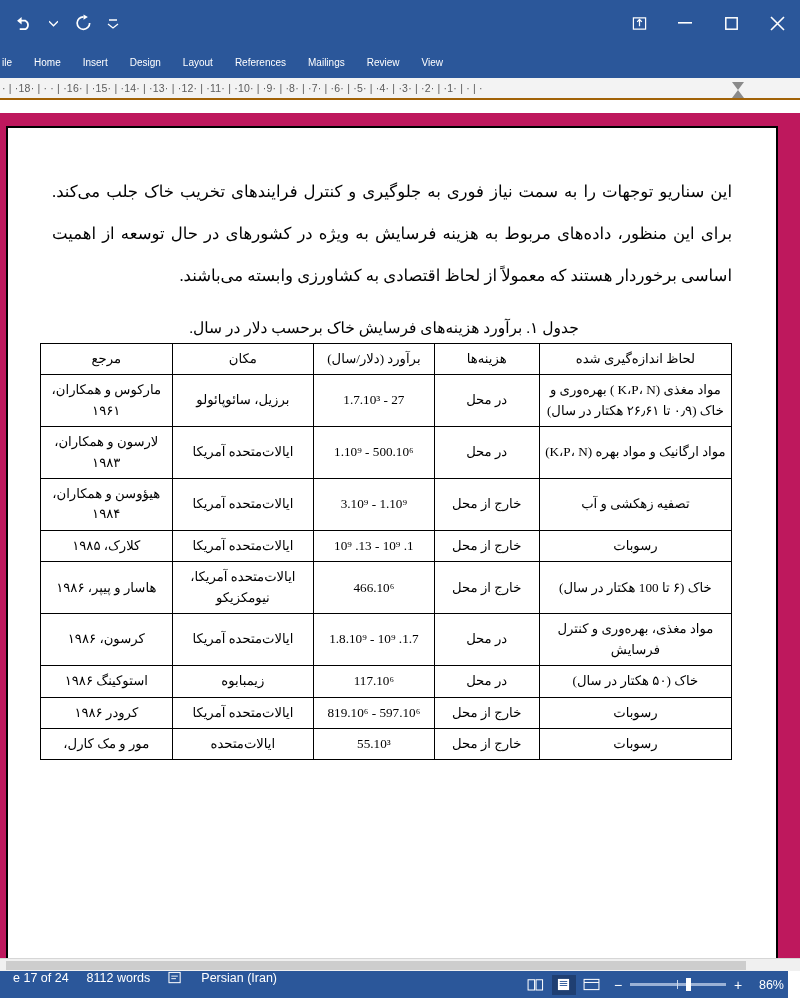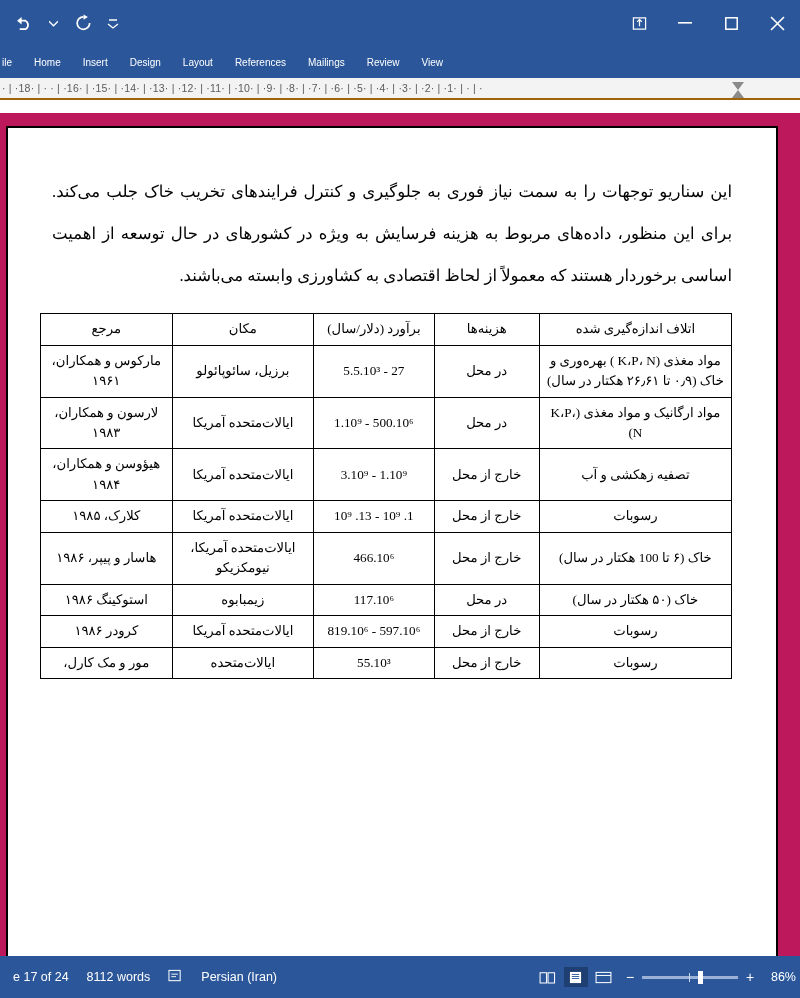--- a/index.html
+++ b/index.html
@@ -158,25 +158,25 @@
   }
   table.tbl th { font-weight: normal; }
   .col-a { width: 190px; }
   .col-b { width: 104px; }
   .col-c { width: 119px; }
   .col-d { width: 140px; }
   .col-e { width: 130px; }
 
   
   .statusbar {
-    position:absolute; bottom:0; left:0; right:0;
-    height: 42px;
+    position:absolute; bottom:0; left:0; right:12px;
+    height: 27px;
     background: #2b579a;
     color:#ffffff;
-    display:flex; align-items:center;
+    display:flex; 
     font-size: 12.5px;
     padding-left: 4px;
   }
   .sb-item { padding: 0 9px; white-space:nowrap; }
   .sb-right { margin-left:auto; display:flex; align-items:center; }
   .view-ico {
     width: 24px; height: 20px;
     display:flex; align-items:center; justify-content:center;
     font-size: 13px;
     margin: 0 2px;
@@ -277,41 +277,42 @@
   <div class="indent-marker"></div>
   <div class="indent-marker2"></div>
 </div>
 
 <div class="docarea">
   <div class="page">
     <div class="page-inner">
 
       <p class="para">این سناریو توجهات را به سمت نیاز فوری به جلوگیری و کنترل فرایندهای تخریب خاک جلب می‌کند. برای این منظور، داده‌های مربوط به هزینه فرسایش به ویژه در کشورهای در حال توسعه از اهمیت اساسی برخوردار هستند که معمولاً از لحاظ اقتصادی به کشاورزی وابسته می‌باشند.</p>
 
+      <div class="caption">جدول ۱. برآورد هزینه‌های فرسایش خاک برحسب دلار در سال.</div>
 
       <table class="tbl">
         <thead>
           <tr>
-            <th class="col-a">اتلاف اندازه‌گیری شده</th>
+            <th class="col-a">لحاظ اندازه‌گیری شده</th>
             <th class="col-b">هزینه‌ها</th>
             <th class="col-c">برآورد (دلار/سال)</th>
             <th class="col-d">مکان</th>
             <th class="col-e">مرجع</th>
           </tr>
         </thead>
         <tbody>
           <tr>
             <td>مواد مغذی (K،P، N ) بهره‌وری و خاک (۰٫۹ تا ۲۶٫۶۱ هکتار در سال)</td>
             <td>در محل</td>
-            <td>27 - 5.5.10³</td>
+            <td>27 - 1.7.10³</td>
             <td>برزیل، سائوپائولو</td>
             <td>مارکوس و همکاران، ۱۹۶۱</td>
           </tr>
           <tr>
-            <td>مواد ارگانیک و مواد مغذی (K،P، N)</td>
+            <td>مواد ارگانیک و مواد بهره (K،P، N)</td>
             <td>در محل</td>
             <td>500.10⁶ - 1.10⁹</td>
             <td>ایالات‌متحده آمریکا</td>
             <td>لارسون و همکاران، ۱۹۸۳</td>
           </tr>
           <tr>
             <td>تصفیه زهکشی و آب</td>
             <td>خارج از محل</td>
             <td>1.10⁹ - 3.10⁹</td>
             <td>ایالات‌متحده آمریکا</td>
@@ -323,20 +324,27 @@
             <td>1. 10⁹ - 13. 10⁹</td>
             <td>ایالات‌متحده آمریکا</td>
             <td>کلارک، ۱۹۸۵</td>
           </tr>
           <tr>
             <td>خاک (۶ تا 100 هکتار در سال)</td>
             <td>خارج از محل</td>
             <td>466.10⁶</td>
             <td>ایالات‌متحده آمریکا، نیومکزیکو</td>
             <td>هاسار و پیپر، ۱۹۸۶</td>
+          </tr>
+          <tr>
+            <td>مواد مغذی، بهره‌وری و کنترل فرسایش</td>
+            <td>در محل</td>
+            <td>1.7. 10⁹ - 1.8.10⁹</td>
+            <td>ایالات‌متحده آمریکا</td>
+            <td>کرسون، ۱۹۸۶</td>
           </tr>
           <tr>
             <td>خاک (۵۰  هکتار در سال)</td>
             <td>در محل</td>
             <td>117.10⁶</td>
             <td>زیمبابوه</td>
             <td>استوکینگ ۱۹۸۶</td>
           </tr>
           <tr>
             <td>رسوبات</td>

